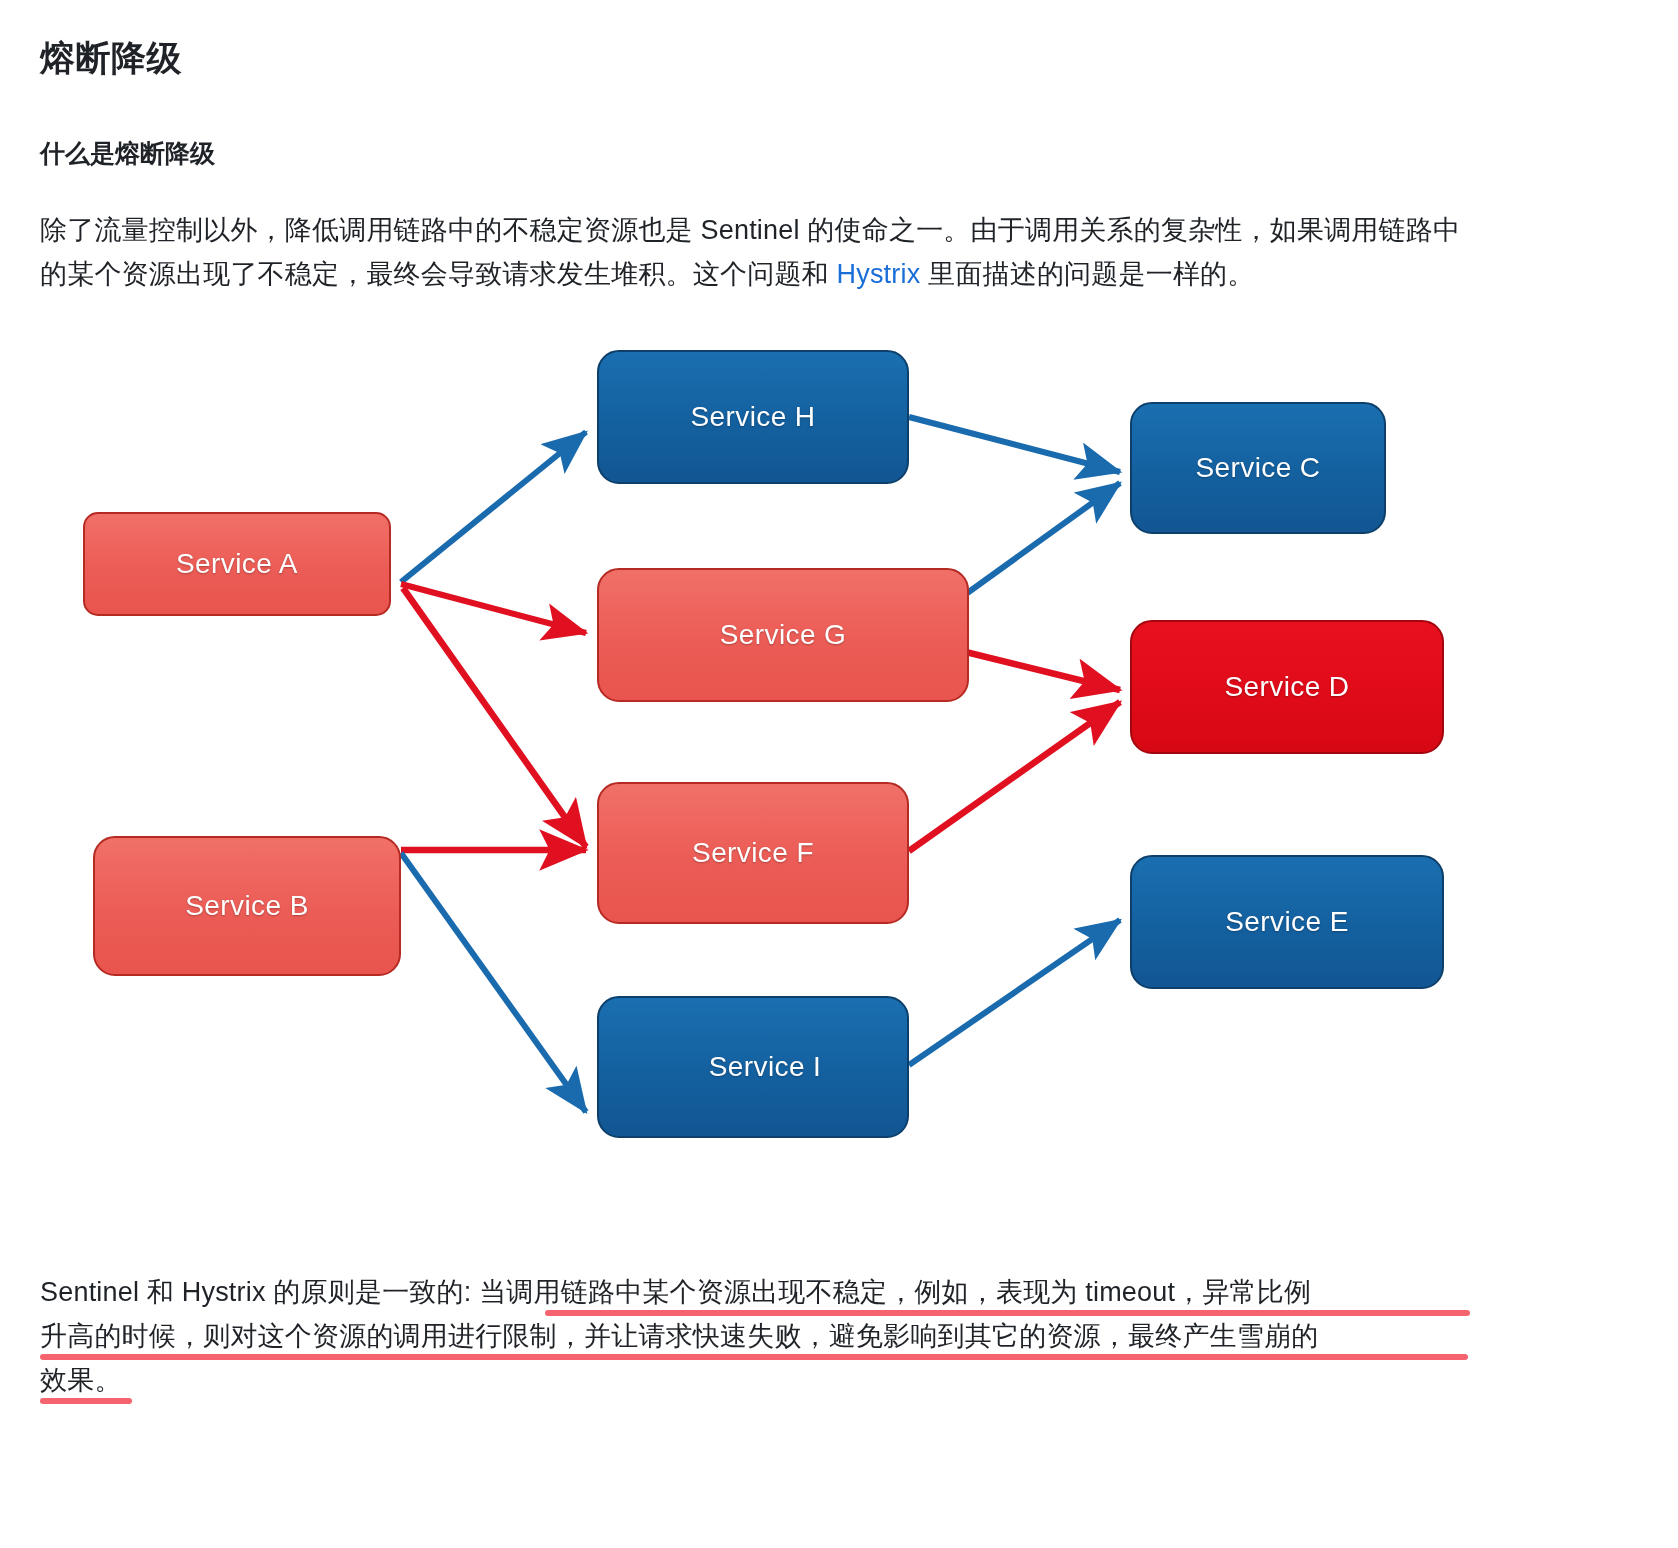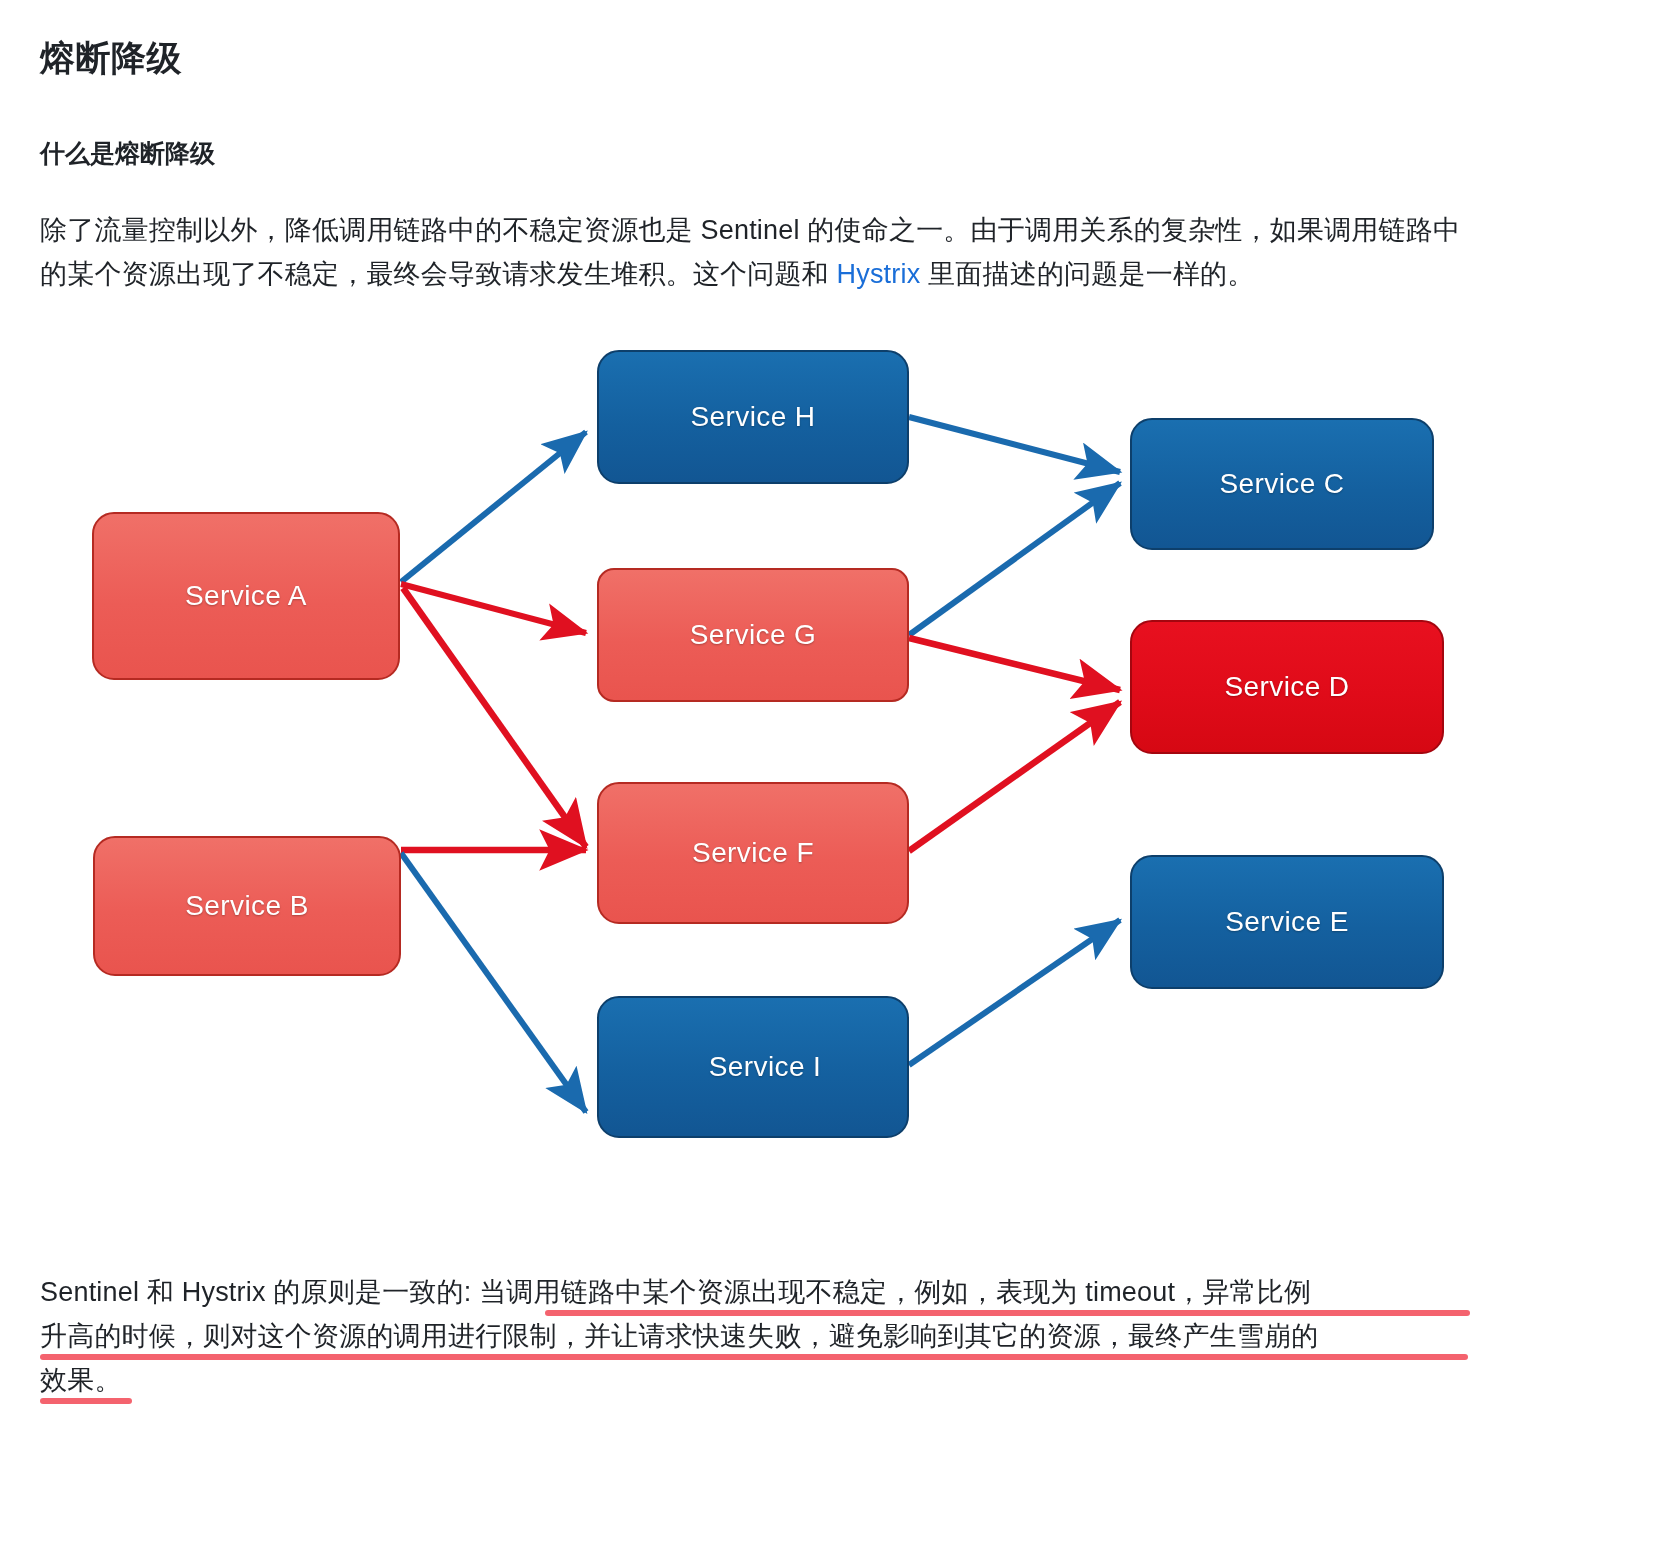--- a/index.html
+++ b/index.html
@@ -151,45 +151,45 @@
 
       <line x1="909" y1="315" x2="1120" y2="163" stroke="#1a6aae" stroke-width="6" marker-end="url(#ah-blue)"></line>
 
       <line x1="909" y1="318" x2="1120" y2="370" stroke="#e01020" stroke-width="6.5" marker-end="url(#ah-red)"></line>
 
       <line x1="909" y1="531" x2="1120" y2="382" stroke="#e01020" stroke-width="6.5" marker-end="url(#ah-red)"></line>
 
       <line x1="909" y1="745" x2="1120" y2="600" stroke="#1a6aae" stroke-width="6" marker-end="url(#ah-blue)"></line>
     </svg>
 
-    <div class="node salmon" style="left:92px; top:192px; width:308px; height:168px;">
+    <div class="node salmon" style="left:83px; top:192px; width:308px; height:104px;border-radius:15px;">
       <span>Service A</span>
     </div>
 
     <div class="node salmon" style="left:93px; top:516px; width:308px; height:140px;justify-content:center;">
       <span>Service B</span>
     </div>
 
     <div class="node blue" style="left:597px; top:30px; width:312px; height:134px;">
       <span>Service H</span>
     </div>
 
-    <div class="node salmon" style="left:597px; top:248px; width:312px; height:134px;border-radius:17px;">
+    <div class="node salmon" style="left:597px; top:248px; width:372px; height:134px;">
       <span>Service G</span>
     </div>
 
     <div class="node salmon" style="left:597px; top:462px; width:312px; height:142px;">
       <span>Service F</span>
     </div>
 
     <div class="node blue" style="left:597px; top:676px; width:312px; height:142px;padding-left:24px;">
       <span>Service I</span>
     </div>
 
-    <div class="node blue" style="left:1130px; top:98px; width:304px; height:132px;">
+    <div class="node blue" style="left:1130px; top:82px; width:256px; height:132px;">
       <span>Service C</span>
     </div>
 
     <div class="node red" style="left:1130px; top:300px; width:314px; height:134px;border-radius:22px;">
       <span>Service D</span>
     </div>
 
     <div class="node blue" style="left:1130px; top:535px; width:314px; height:134px;">
       <span>Service E</span>
     </div>

